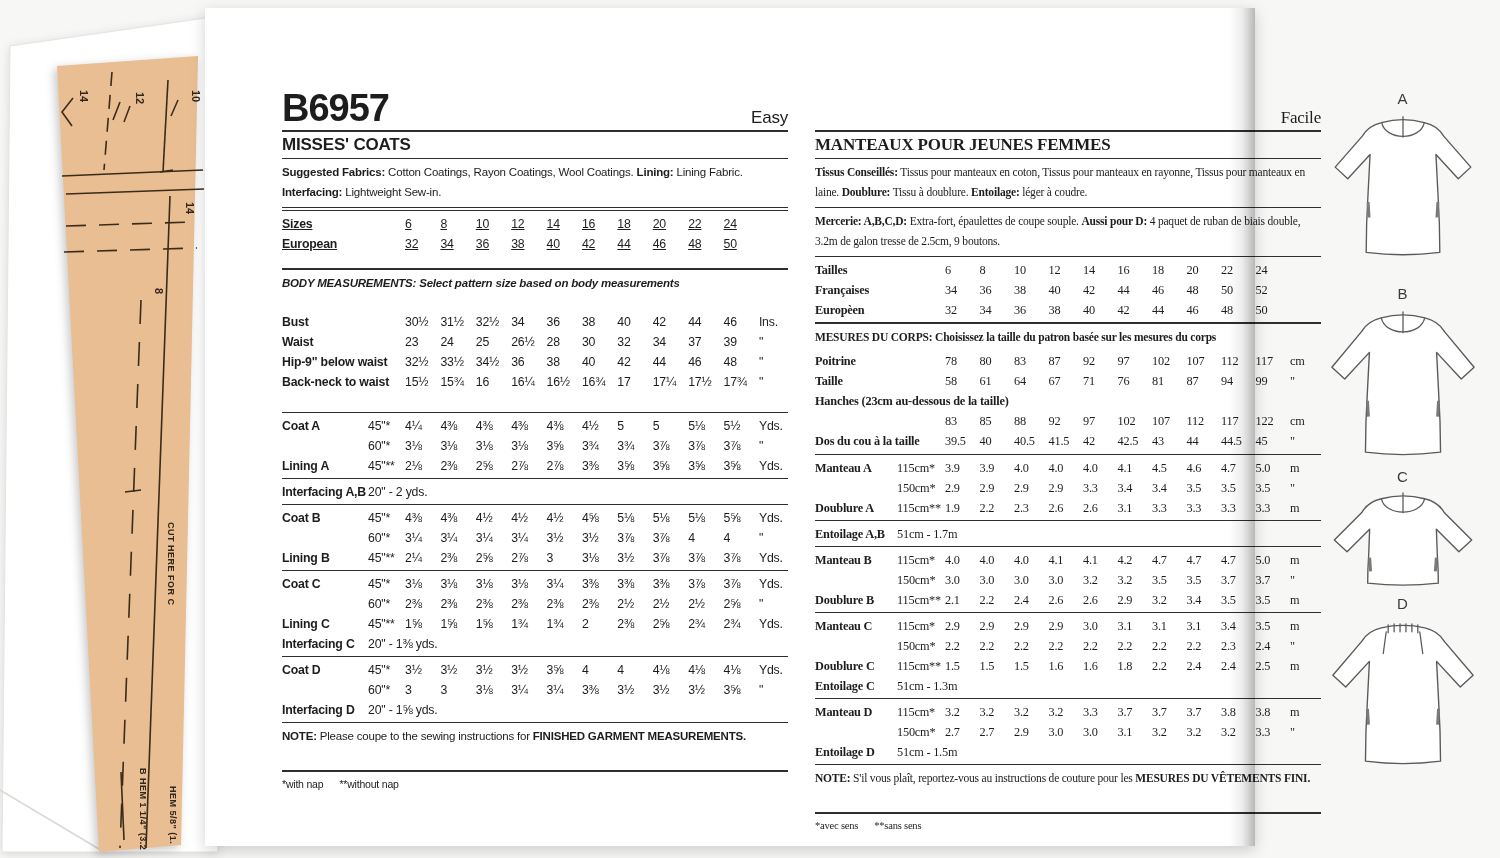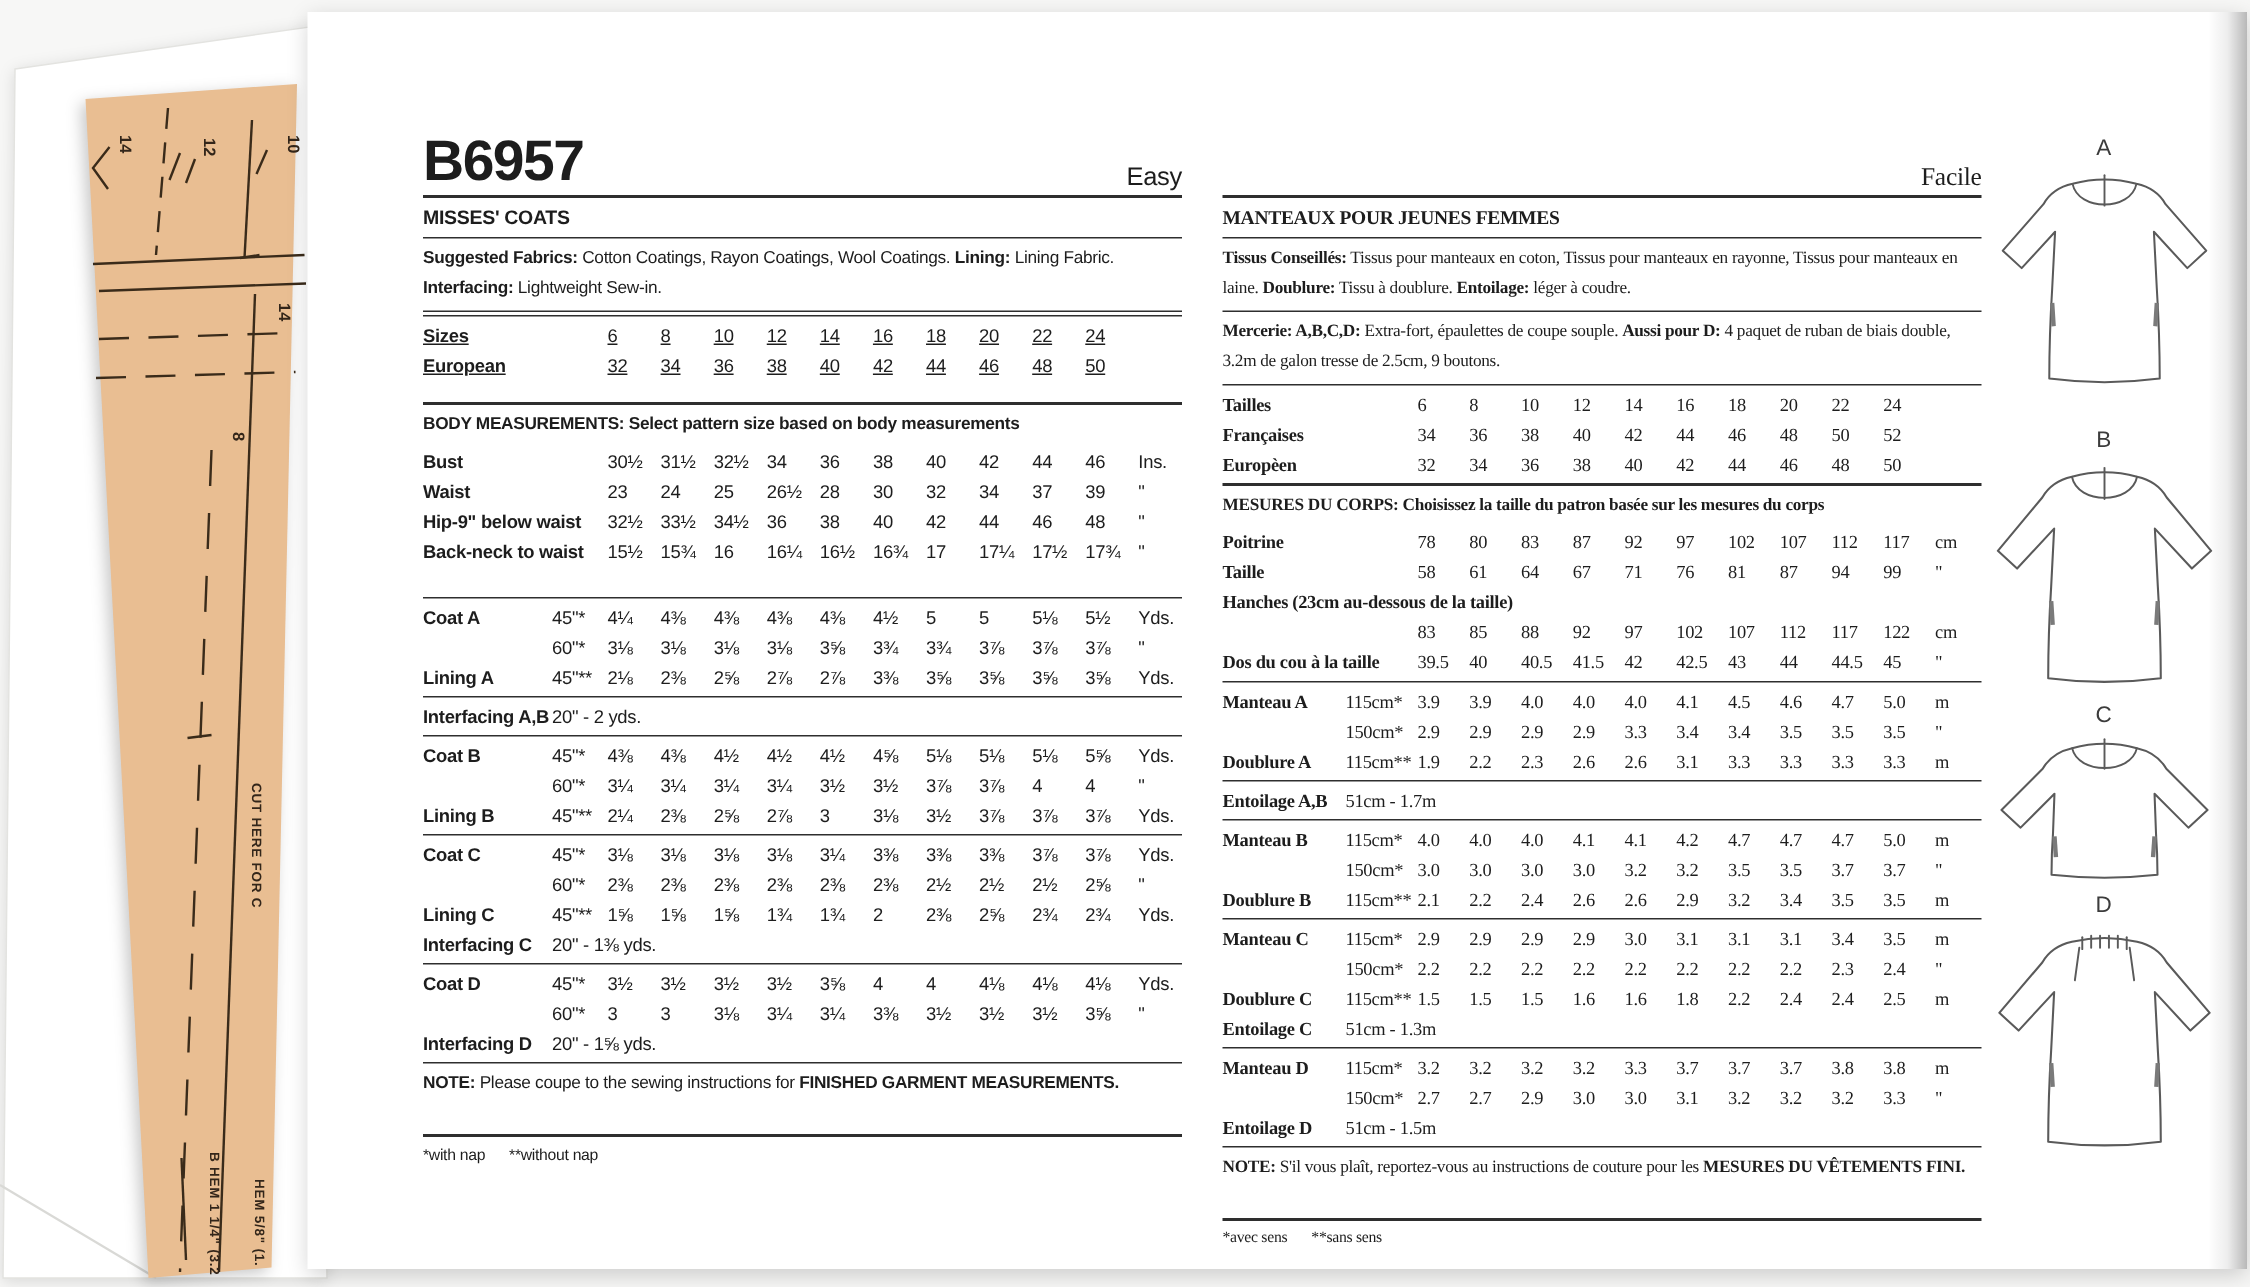--- a/index.html
+++ b/index.html
@@ -1,31 +1,31 @@
 <!DOCTYPE html>
 <html><head>
 <meta charset="utf-8">
 <style>
   html,body{margin:0;padding:0;background:#efefee;}
   .scene{position:relative;width:1500px;height:858px;background:#f7f7f6;overflow:hidden;
          font-family:"Liberation Sans","DejaVu Sans",sans-serif;color:#1d1d1d;}
   .left-art{position:absolute;left:0;top:0;z-index:1;}
-  .sheet{position:absolute;left:205px;top:8px;width:1293px;height:838px;background:#ffffff;
+  .sheet{position:absolute;left:205px;top:8px;width:1050px;height:838px;background:#ffffff;
          z-index:2;box-shadow:0 4px 14px rgba(0,0,0,.18);}
   .page-edge{position:absolute;right:0;top:0;bottom:0;width:26px;
          background:linear-gradient(to right,rgba(0,0,0,0) 0%,rgba(0,0,0,.07) 50%,rgba(0,0,0,.28) 100%);}
   .col{position:absolute;top:72px;width:506px;letter-spacing:-0.2px;}
   .col-en{left:77px;}
   .col-fr{left:610px;font-family:Liberation Serif, serif;}
   .header-row{height:48px;display:flex;justify-content:space-between;align-items:flex-end;}
   .code{font-size:38px;font-weight:bold;line-height:40px;letter-spacing:-1px;}
   .difficulty{font-size:17px;line-height:20px;}
   .rule{height:1px;background:#2e2e2e;margin:2px 0;}
   .rule.thick{height:2px;}
-  .sec-title{font-size:13px;font-weight:bold;line-height:15px;margin:5px 0 6px;}
+  .sec-title{font-size:17px;font-weight:bold;line-height:15px;margin:5px 0 6px;}
   .para{font-size:11.5px;line-height:19.5px;margin:4px 0 5px;}
   .para b{font-weight:bold;}
   .tbl{margin:3px 0 2px;}
   .sizes-gap{margin-bottom:14px;text-decoration:underline;}
   .mrow{display:grid;grid-template-columns:86px 37px repeat(10,35.4px) 1fr;
         height:20px;line-height:20px;font-size:12.3px;white-space:nowrap;}
   .col-fr .mrow{grid-template-columns:82px 48px repeat(10,34.5px) 1fr;}
   .mrow .lab{font-weight:bold;overflow:visible;}
   .mrow .wid{overflow:visible;}
   .mrow .wid.span{grid-column:2 / -1;}
@@ -127,21 +127,21 @@
             <span class="val">40</span>
             <span class="val">42</span>
             <span class="val">44</span>
             <span class="val">46</span>
             <span class="val">48</span>
             <span class="val">50</span>
             <span class="unit"></span>
           </div>
         </div>
       <div class="rule thick"></div>
-      <p class="para" style="margin-bottom:4px;"><b>BODY MEASUREMENTS: Select pattern size based on body measurements</b></p>
+      <p class="para" style="margin-bottom:18px;font-style:italic;"><b>BODY MEASUREMENTS: Select pattern size based on body measurements</b></p>
       <div class="tbl">
           <div class="mrow">
             <span class="lab">Bust</span>
             <span class="wid"></span>
             <span class="val">30½</span>
             <span class="val">31½</span>
             <span class="val">32½</span>
             <span class="val">34</span>
             <span class="val">36</span>
             <span class="val">38</span>

